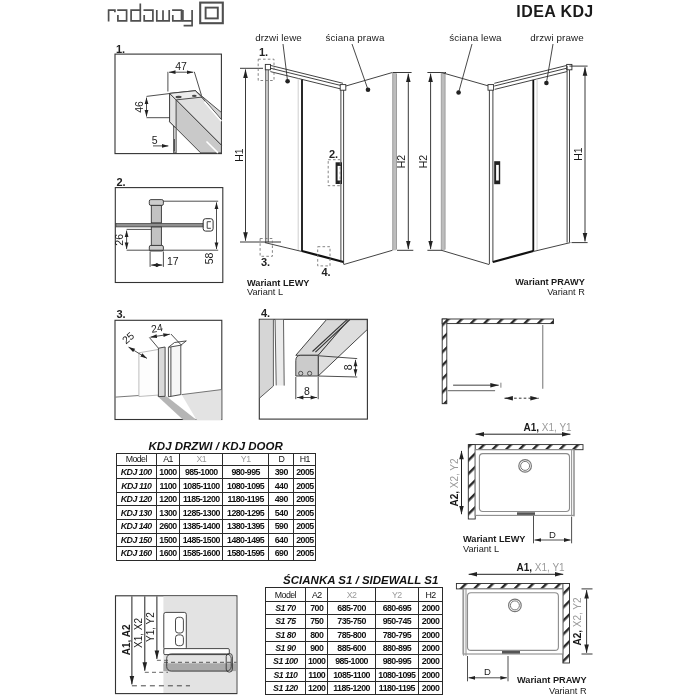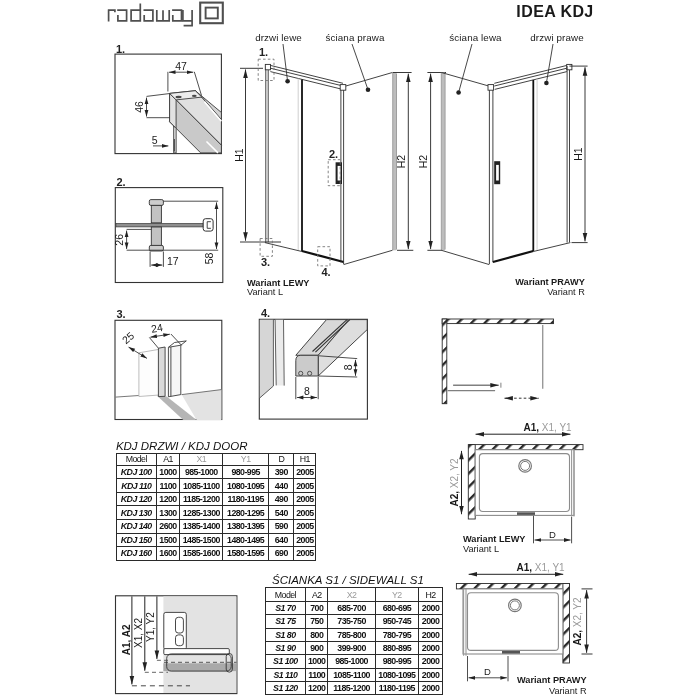--- a/index.html
+++ b/index.html
@@ -7,21 +7,21 @@
 svg text{font-family:"Liberation Sans",sans-serif;fill:#1a1a1a}
 .lbl{font-size:9.8px;letter-spacing:0.1px}
 .dim{font-size:10.5px}
 .num{font-size:11px;font-weight:bold;fill:#222}
 .gry{fill:#9a9a9a}
 table{border-collapse:collapse;table-layout:fixed}
 td{border:1px solid #2a2a2a;text-align:center;vertical-align:middle;padding:0;font-size:8.8px;font-weight:bold;letter-spacing:-0.55px;color:#111;overflow:hidden;white-space:nowrap}
 .hdr td{font-weight:normal}
 .mod{font-weight:bold;font-style:italic}
 .gh{color:#9a9a9a}
-.ttl{position:absolute;font-weight:normal;font-style:italic;font-size:11.5px;color:#111;}
+.ttl{position:absolute;font-weight:bold;font-style:italic;font-size:11.5px;color:#111;text-align:center}
 </style></head>
 <body>
 <svg width="700" height="700" viewBox="0 0 700 700" style="position:absolute;left:0;top:0">
 <defs>
 <marker id="ae" viewBox="0 0 9 6" markerWidth="9" markerHeight="6" refX="8.6" refY="3" orient="auto" markerUnits="userSpaceOnUse">
         <path d="M8.8,3 L0.2,0.7 L0.2,5.3 Z" fill="#222"></path>
       </marker>
 <marker id="as" viewBox="0 0 9 6" markerWidth="9" markerHeight="6" refX="8.6" refY="3" orient="auto-start-reverse" markerUnits="userSpaceOnUse">
         <path d="M8.8,3 L0.2,0.7 L0.2,5.3 Z" fill="#222"></path>
       </marker>
@@ -552,21 +552,21 @@
         <tr style="height:13.35px">
           <td class="mod">S1 80</td>
           <td>800</td>
           <td>785-800</td>
           <td>780-795</td>
           <td>2000</td>
         </tr>
         <tr style="height:13.35px">
           <td class="mod">S1 90</td>
           <td>900</td>
-          <td>399-900</td>
+          <td>885-600</td>
           <td>880-895</td>
           <td>2000</td>
         </tr>
         <tr style="height:13.35px">
           <td class="mod">S1 100</td>
           <td>1000</td>
           <td>985-1000</td>
           <td>980-995</td>
           <td>2000</td>
         </tr>

